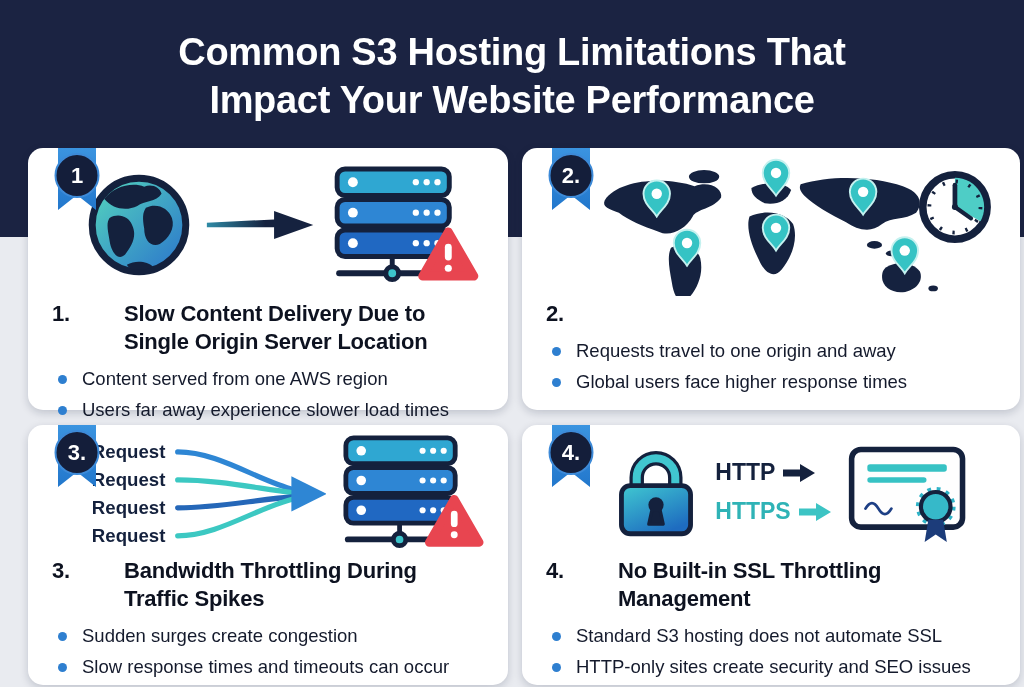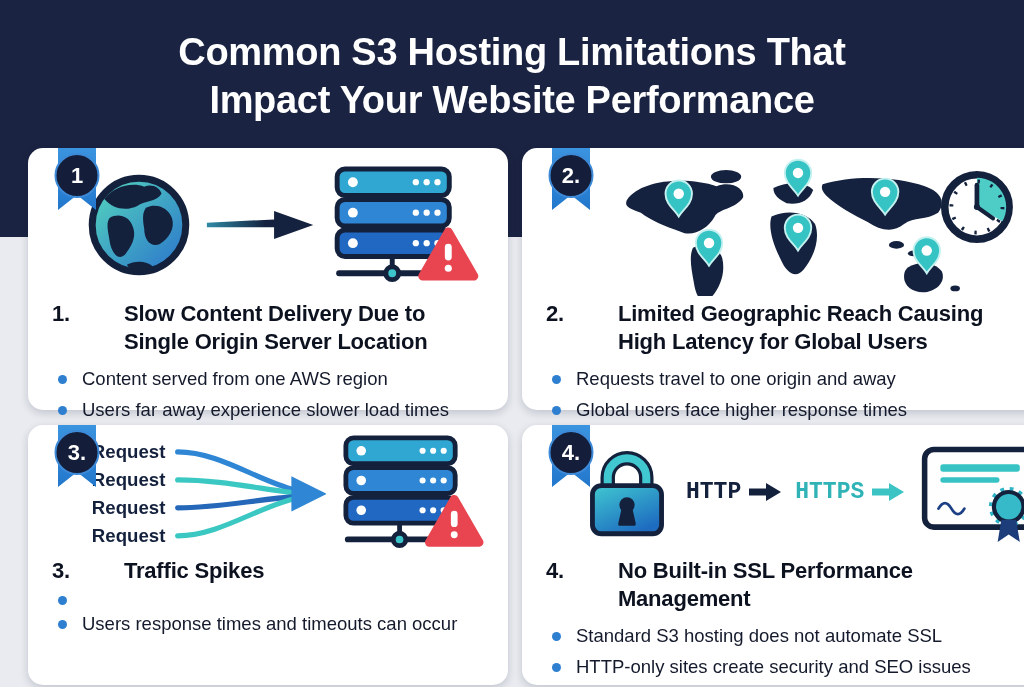--- a/index.html
+++ b/index.html
@@ -191,24 +191,20 @@
           <path d="M385,42 L385,11 A31,31 0 0 1 412,57 Z" fill="#4ecdc6"></path>
           <circle cx="385" cy="42" r="27" fill="none" stroke="#14213d" stroke-width="4" stroke-dasharray="2.5 11.63"></circle>
           <line x1="385" y1="42" x2="385" y2="19" stroke="#14213d" stroke-width="5" stroke-linecap="round"></line>
           <line x1="385" y1="42" x2="402" y2="54" stroke="#14213d" stroke-width="4.5" stroke-linecap="round"></line>
           <circle cx="385" cy="42" r="3.2" fill="#14213d"></circle>
         </g>
       </svg>
     </div>
     <h2 class="heading">
       <span class="num">2.</span>
-      <span class="htext">
-        <span>Limited Geographic Reach Causing</span>
-        <span>High Latency for Global Users</span>
-      </span>
     </h2>
     <ul class="bullets">
       <li>
           <span class="dot"></span>
           <span>Requests travel to one origin and away</span>
         </li>
       <li>
           <span class="dot"></span>
           <span>Global users face higher response times</span>
         </li>
@@ -262,30 +258,32 @@
         <g>
           <path d="M119,68 L145,113 L93,113 Z" fill="#e84550" stroke="#e84550" stroke-width="9" stroke-linejoin="round"></path>
           <rect x="115.5" y="80" width="7" height="17" rx="3.5" fill="#ffffff"></rect>
           <circle cx="119" cy="105" r="3.6" fill="#ffffff"></circle>
         </g>
       </svg>
     </div>
     <h2 class="heading">
       <span class="num">3.</span>
       <span class="htext">
+        <span>Bandwidth Throttling During</span>
         <span>Traffic Spikes</span>
       </span>
     </h2>
     <ul class="bullets">
       <li>
           <span class="dot"></span>
-        </li>
-      <li>
-          <span class="dot"></span>
-          <span>Users response times and timeouts can occur</span>
+          <span>Sudden surges create congestion</span>
+        </li>
+      <li>
+          <span class="dot"></span>
+          <span>Slow response times and timeouts can occur</span>
         </li>
     </ul>
   </section>
 
   <section class="card row2">
     <div class="ribbon">
       <div class="ribbon-tail"></div>
       <div class="ribbon-circle">
         <span>4.</span>
       </div>
@@ -297,21 +295,21 @@
             <stop offset="0" stop-color="#40c9d1"></stop>
               <stop offset="1" stop-color="#1e6cc0"></stop>
           </linearGradient>
         </defs>
         <path d="M32,58 V42 A24,24 0 0 1 80,42 V58" fill="none" stroke="#14213d" stroke-width="18" stroke-linecap="round"></path>
         <path d="M32,58 V42 A24,24 0 0 1 80,42 V58" fill="none" stroke="#41c7d0" stroke-width="10" stroke-linecap="round"></path>
         <rect x="13" y="52" width="86" height="60" rx="11" fill="url(#g-lock)" stroke="#14213d" stroke-width="6"></rect>
         <circle cx="56" cy="76" r="9.5" fill="#14213d"></circle>
         <path d="M51,82 L61,82 L65,100 L47,100 Z" fill="#14213d" stroke="#14213d" stroke-width="4" stroke-linejoin="round"></path>
       </svg>
-      <div style="display:flex;flex-direction:row;gap:12px;font-family:Liberation Mono, monospace;">
+      <div style="display:flex;flex-direction:column;gap:12px;">
         <div style="display:flex;align-items:center;gap:8px;">
           <span style="font-size:23px;font-weight:700;color:#14213d;">HTTP</span>
           <svg width="34" height="22" viewBox="0 0 34 22">
             <polygon points="0,7.5 17,7.5 17,2 32,11 17,20 17,14.5 0,14.5" fill="#14213d"></polygon>
           </svg>
         </div>
         <div style="display:flex;align-items:center;gap:8px;">
           <span style="font-size:23px;font-weight:700;color:#2fb3b6;">HTTPS</span>
           <svg width="34" height="22" viewBox="0 0 34 22">
             <polygon points="0,7.5 17,7.5 17,2 32,11 17,20 17,14.5 0,14.5" fill="#3cc4c4"></polygon>
@@ -324,21 +322,21 @@
         <rect x="22" y="40" width="64" height="6" rx="3" fill="#37c2c4"></rect>
         <path d="M20,74 q7,-12 14,0 q7,12 14,0" fill="none" stroke="#1d3f85" stroke-width="3" stroke-linecap="round"></path>
         <circle cx="96" cy="72" r="19" fill="none" stroke="#2fb3c7" stroke-width="5" stroke-dasharray="4 6"></circle>
         <circle cx="96" cy="72" r="16" fill="#36b9c9" stroke="#14213d" stroke-width="4.5"></circle>
         <path d="M88,86 L84,110 L96,102 L108,110 L104,86 Z" fill="#1c3c7a"></path>
       </svg>
     </div>
     <h2 class="heading">
       <span class="num">4.</span>
       <span class="htext">
-        <span>No Built-in SSL Performance</span>
+        <span>No Built-in SSL Throttling</span>
         <span>Management</span>
       </span>
     </h2>
     <ul class="bullets">
       <li>
           <span class="dot"></span>
           <span>Standard S3 hosting does not automate SSL</span>
         </li>
       <li>
           <span class="dot"></span>

